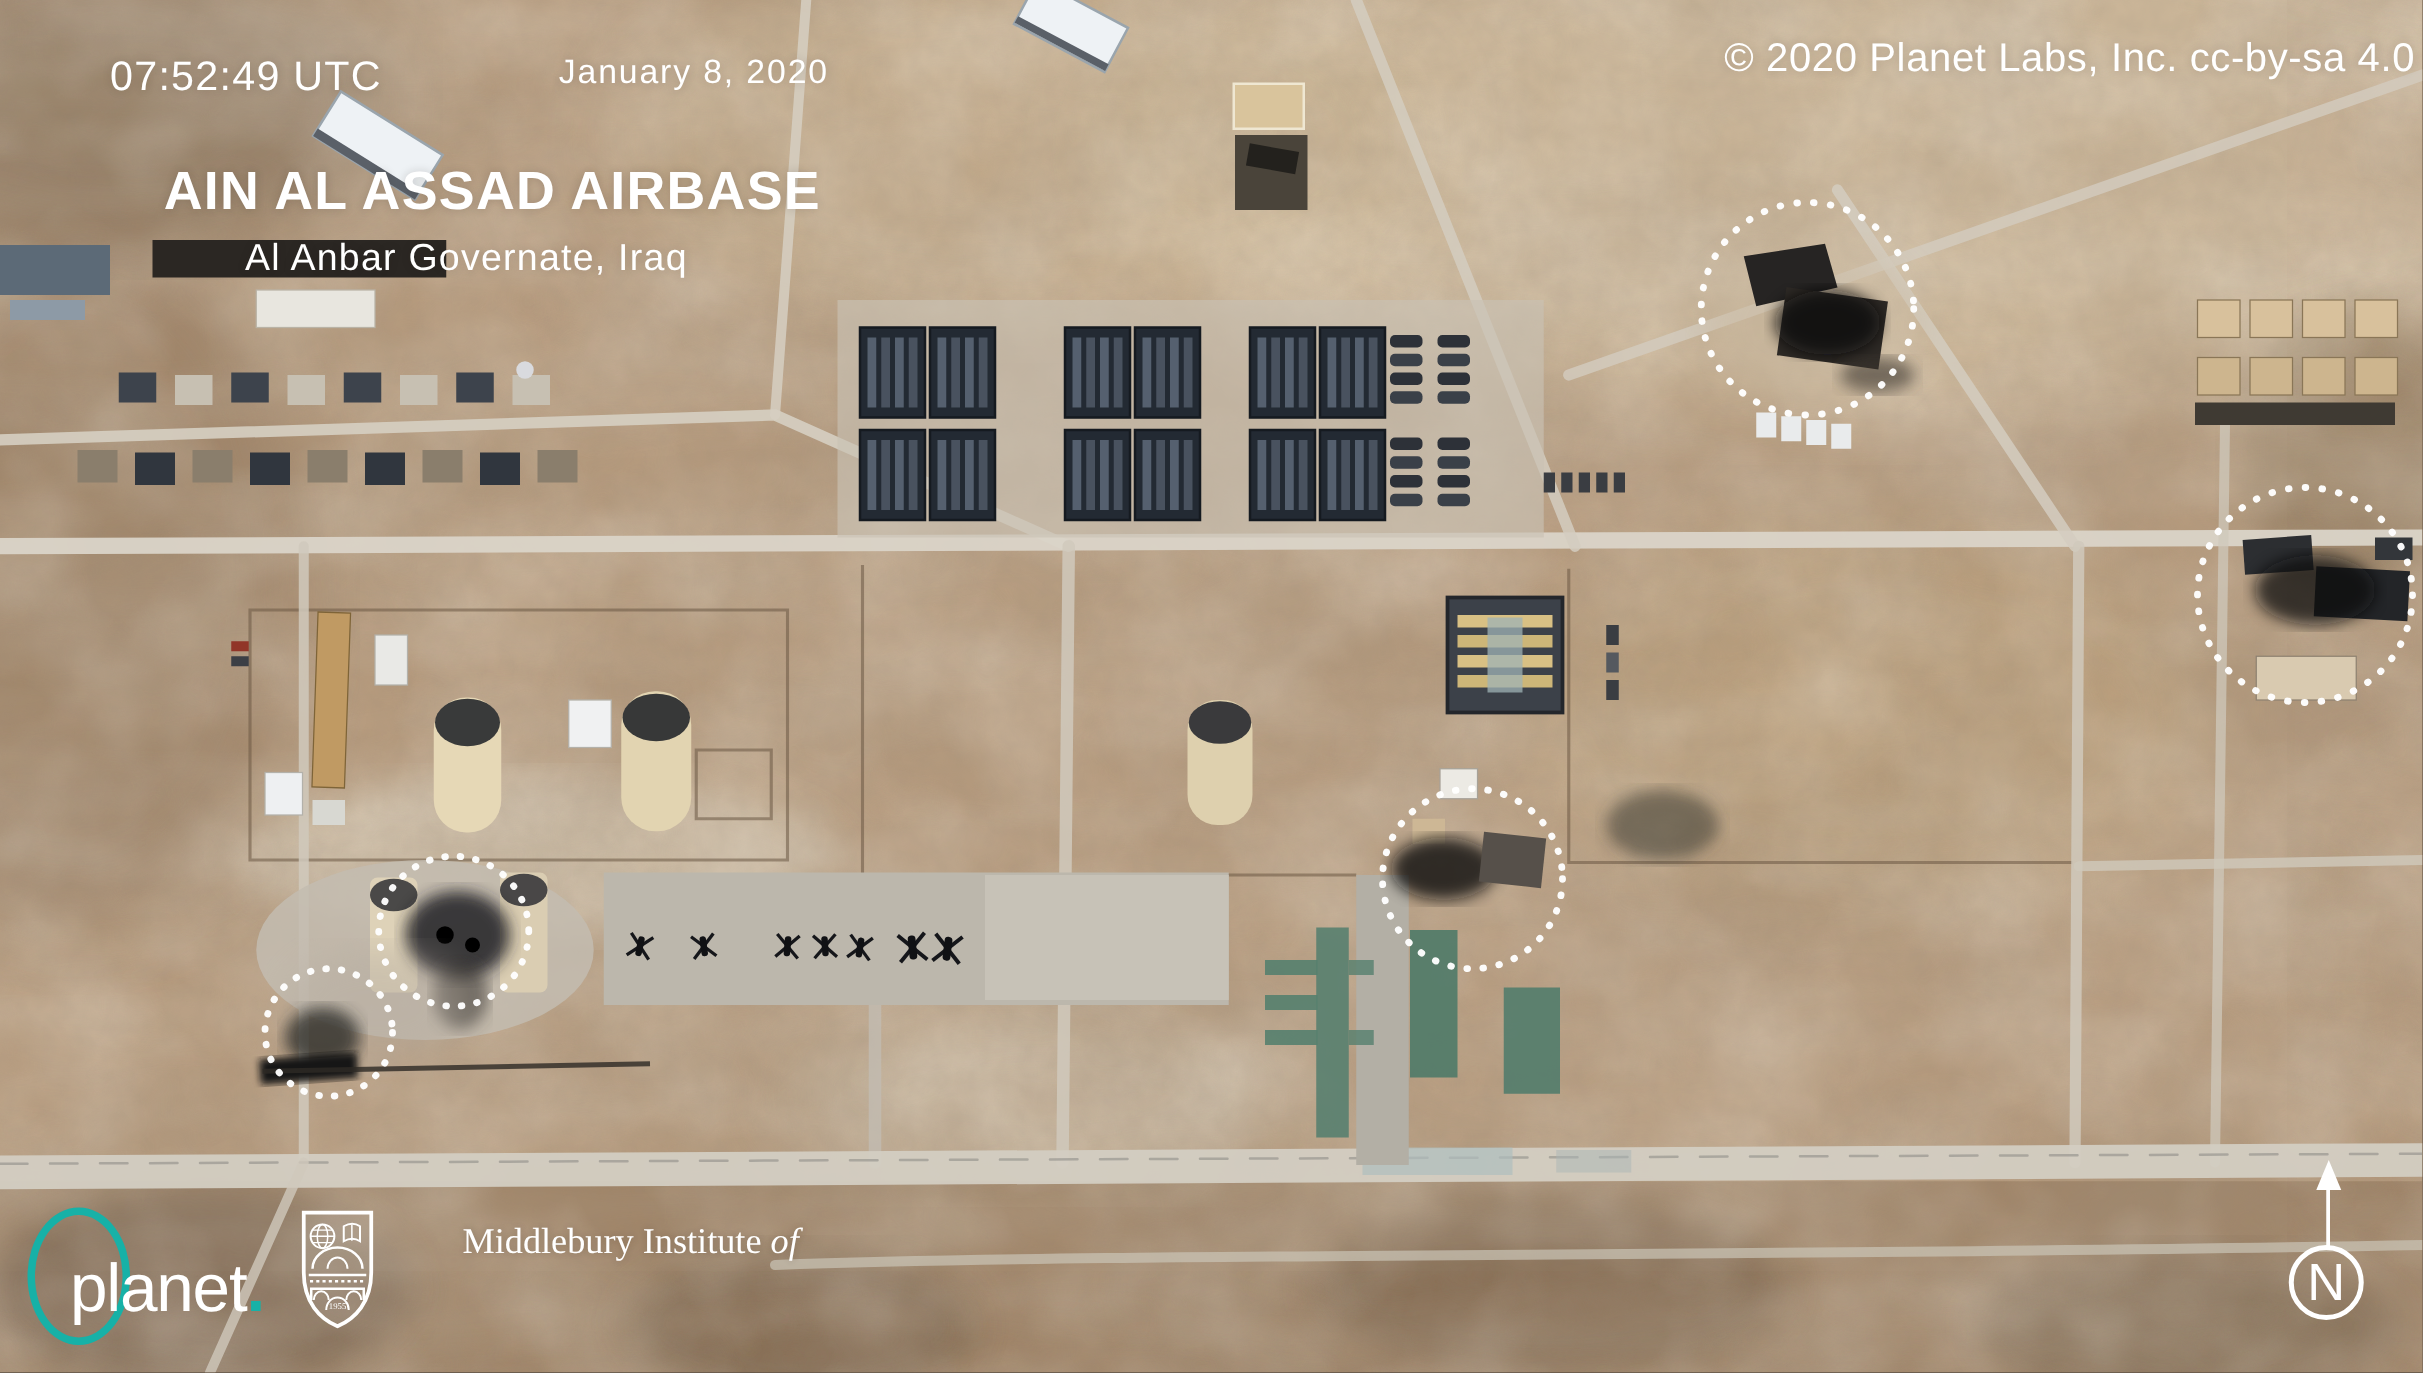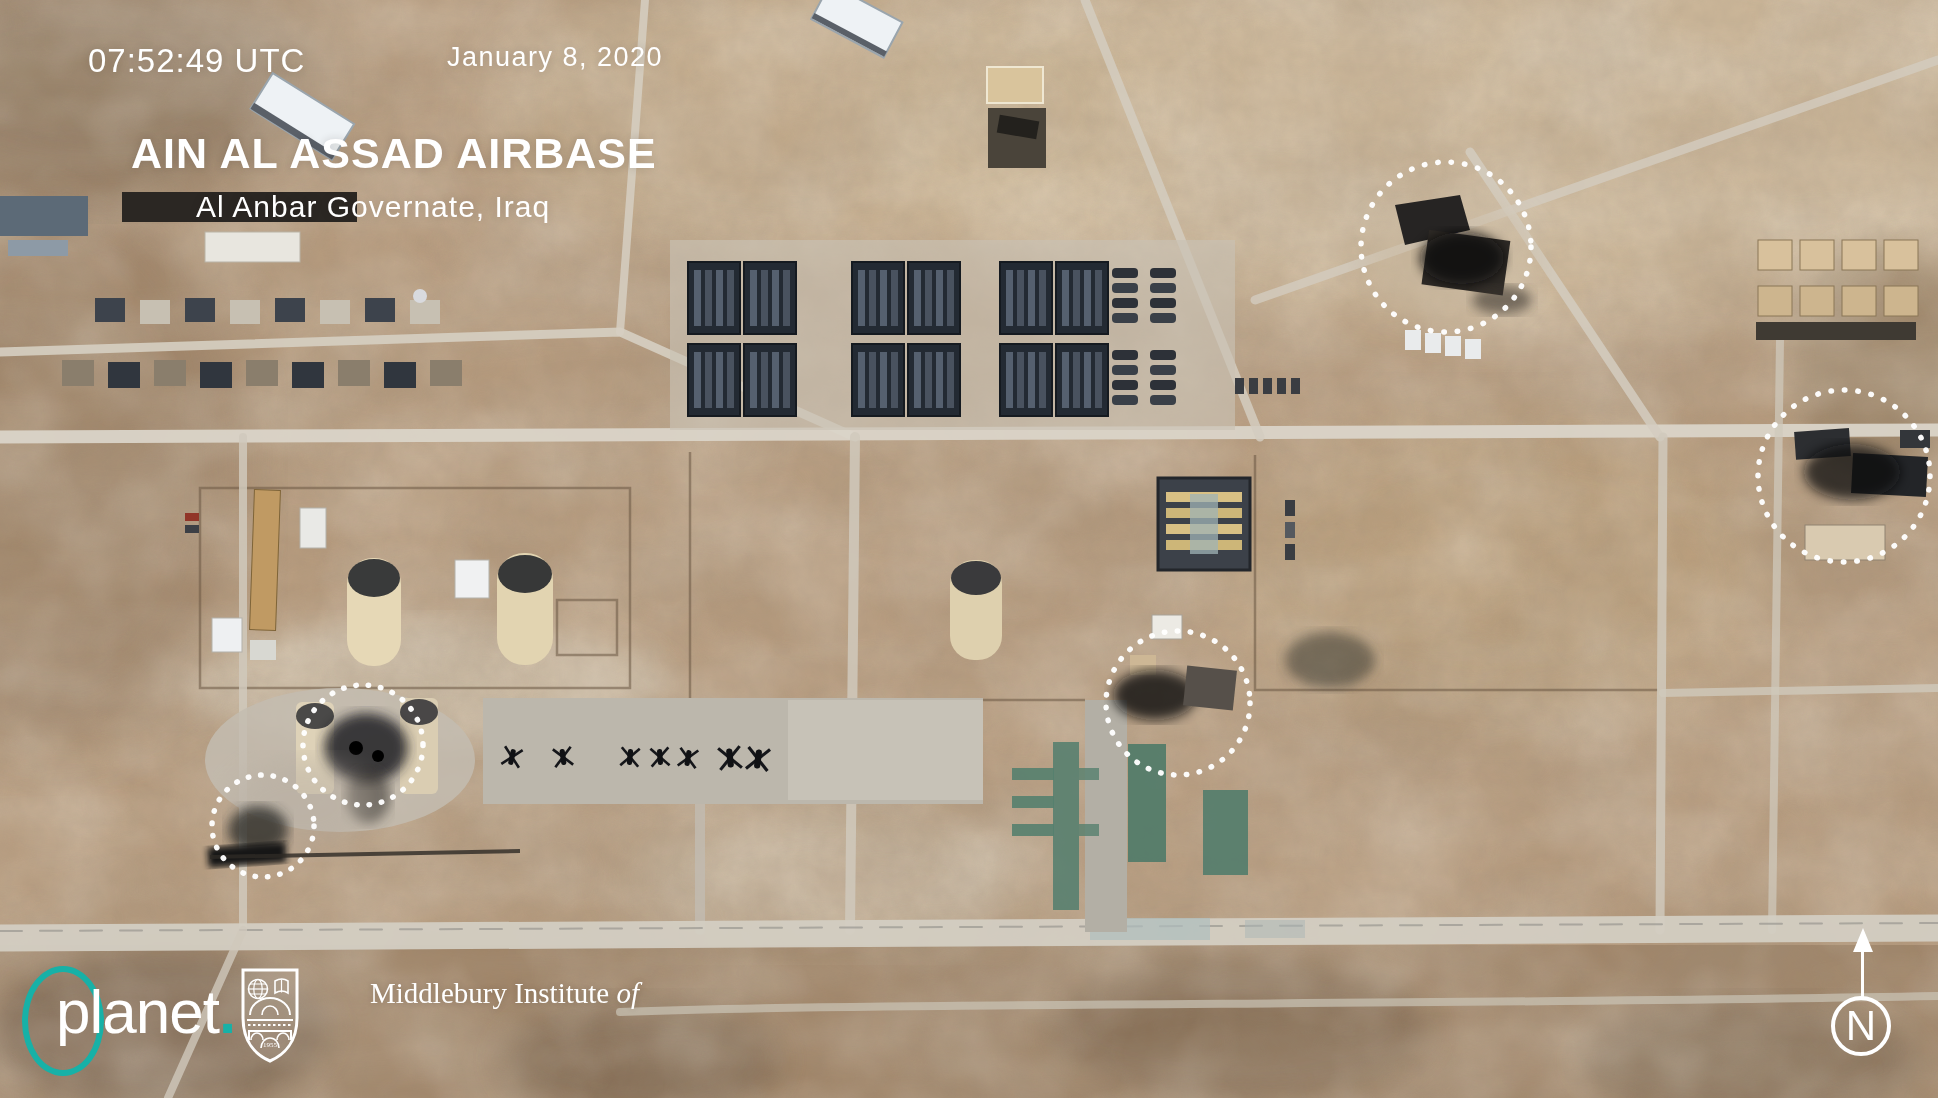--- a/index.html
+++ b/index.html
@@ -11,21 +11,21 @@
   .ts{left:88px;top:44px;font-size:33px;font-weight:400;letter-spacing:1px;}
   .date{left:418px;top:44px;font-size:27px;font-weight:400;letter-spacing:1.5px;margin-left:29px;}
   .copy{right:26px;top:30px;font-size:32px;font-weight:400;letter-spacing:.5px;}
   .title{left:131px;top:132px;font-size:43px;font-weight:700;letter-spacing:1px;}
   .subtitle{left:196px;top:192px;font-size:30px;font-weight:400;letter-spacing:1px;}
   .coords{left:257px;top:284px;font-size:31px;font-weight:400;letter-spacing:1px;}
 
   
   .planet-ellipse{position:absolute;left:22px;top:966px;width:82px;height:110px;
       border:6px solid #17b1a7;border-radius:50%;box-sizing:border-box;}
-  .planet-text{position:absolute;left:56px;top:976px;font-size:62px;color:#fff;
+  .planet-text{position:absolute;left:56px;top:1000px;font-size:54px;color:#fff;
       font-weight:400;letter-spacing:-1px;text-align:right;}
   .planet-text .dot{color:#17b1a7;font-weight:700;}
 
   
   .shield{position:absolute;left:238px;top:966px;}
   .inst{position:absolute;left:322px;top:978px;color:#fff;
         font-family:"Liberation Serif",serif;text-shadow:0 0 6px rgba(40,30,20,.2);}
   .inst .l1,.inst .l2{font-size:29px;line-height:31px;margin-left:48px;}
   .inst .l3{font-size:19px;font-style:italic;font-weight:700;margin-top:6px;}
 
@@ -345,20 +345,21 @@
     <circle cx="1446" cy="247" r="85" stroke-dasharray="0.5 13"></circle>
     <circle cx="1844" cy="476" r="86" stroke-dasharray="0.5 13"></circle>
     <circle cx="1178" cy="703" r="72" stroke-dasharray="0.5 12.5"></circle>
     <circle cx="363" cy="745" r="60" stroke-dasharray="0.5 12"></circle>
     <circle cx="263" cy="826" r="51" stroke-dasharray="0.5 12"></circle>
   </g>
 </svg>
 
 <div class="ov ts">07:52:49 UTC</div>
 <div class="ov date">January 8, 2020</div>
+<div class="ov copy">© 2020 Planet Labs, Inc. cc-by-sa 4.0</div>
 <div class="ov subtitle">Al Anbar Governate, Iraq</div>
 <div class="ov title">AIN AL ASSAD AIRBASE</div>
 
 <div>
   <div class="planet-ellipse"></div>
   <div class="planet-text"><span>planet</span><span class="dot">.</span></div>
 </div>
 
 <svg class="shield" width="64" height="100" viewBox="0 0 64 100">
   <path d="M5 4 H59 V52 C59 76 46 89 32 95 C18 89 5 76 5 52 Z" fill="rgba(255,255,255,.07)" stroke="#fff" stroke-width="3"></path>

